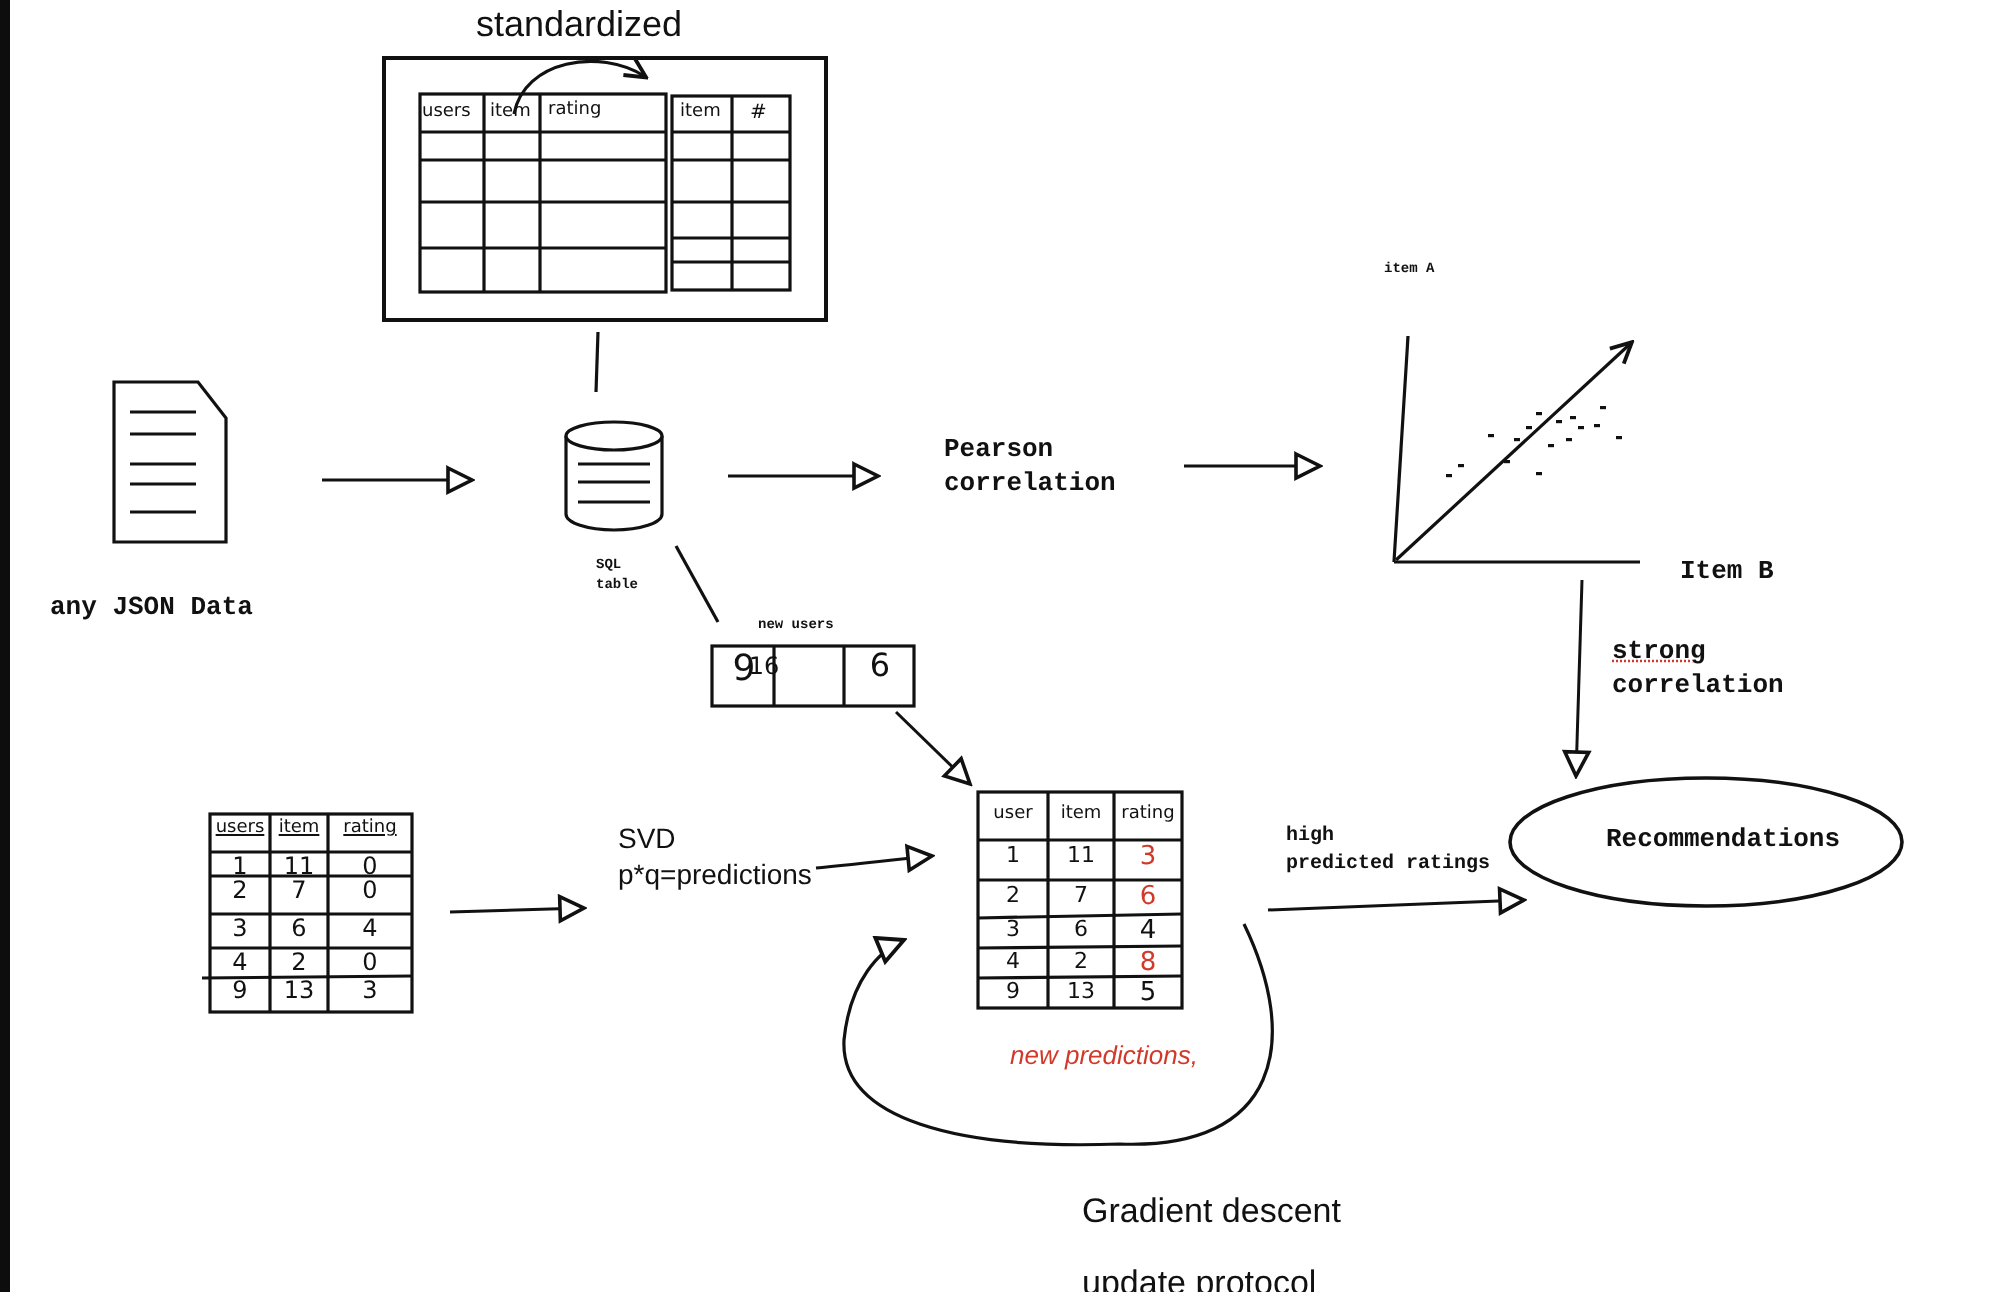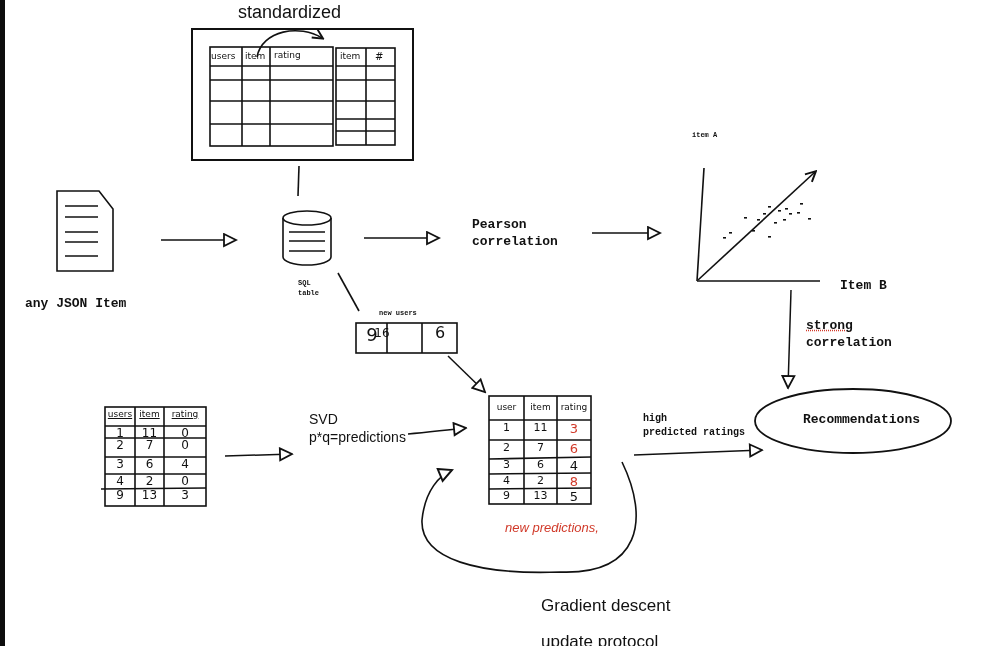--- a/index.html
+++ b/index.html
@@ -140,21 +140,21 @@
   <ellipse cx="853" cy="421" rx="98" ry="32" fill="none" stroke="#111" stroke-width="1.8"></ellipse>
 </svg>
 
 <div class="lbl plain" style="left:238px;top:2px;font-size:18px;">standardized</div>
 <div class="lbl hand" style="left:211px;top:51px;font-size:9px;">users</div>
 <div class="lbl hand" style="left:245px;top:51px;font-size:9px;">item</div>
 <div class="lbl hand" style="left:274px;top:50px;font-size:9px;">rating</div>
 <div class="lbl hand" style="left:340px;top:51px;font-size:9px;">item</div>
 <div class="lbl hand" style="left:375px;top:51px;font-size:10px;">#</div>
 
-<div class="lbl bold" style="left:25px;top:296px;font-size:13px;">any JSON Item</div>
+<div class="lbl bold" style="left:25px;top:296px;font-size:13px;">any JSON Data</div>
 <div class="lbl bold" style="left:298px;top:279px;font-size:7px;">SQL</div>
 <div class="lbl bold" style="left:298px;top:289px;font-size:7px;">table</div>
 
 <div class="lbl bold" style="left:472px;top:217px;font-size:13px;">Pearson</div>
 <div class="lbl bold" style="left:472px;top:234px;font-size:13px;">correlation</div>
 
 <div class="lbl bold" style="left:692px;top:131px;font-size:7px;">item A</div>
 <div class="lbl bold" style="left:840px;top:265px;font-size:13px;margin-top:13px;">Item B</div>
 
 <div class="lbl bold" style="left:806px;top:318px;font-size:13px;text-decoration:underline dotted #d13a2a;">strong</div>

